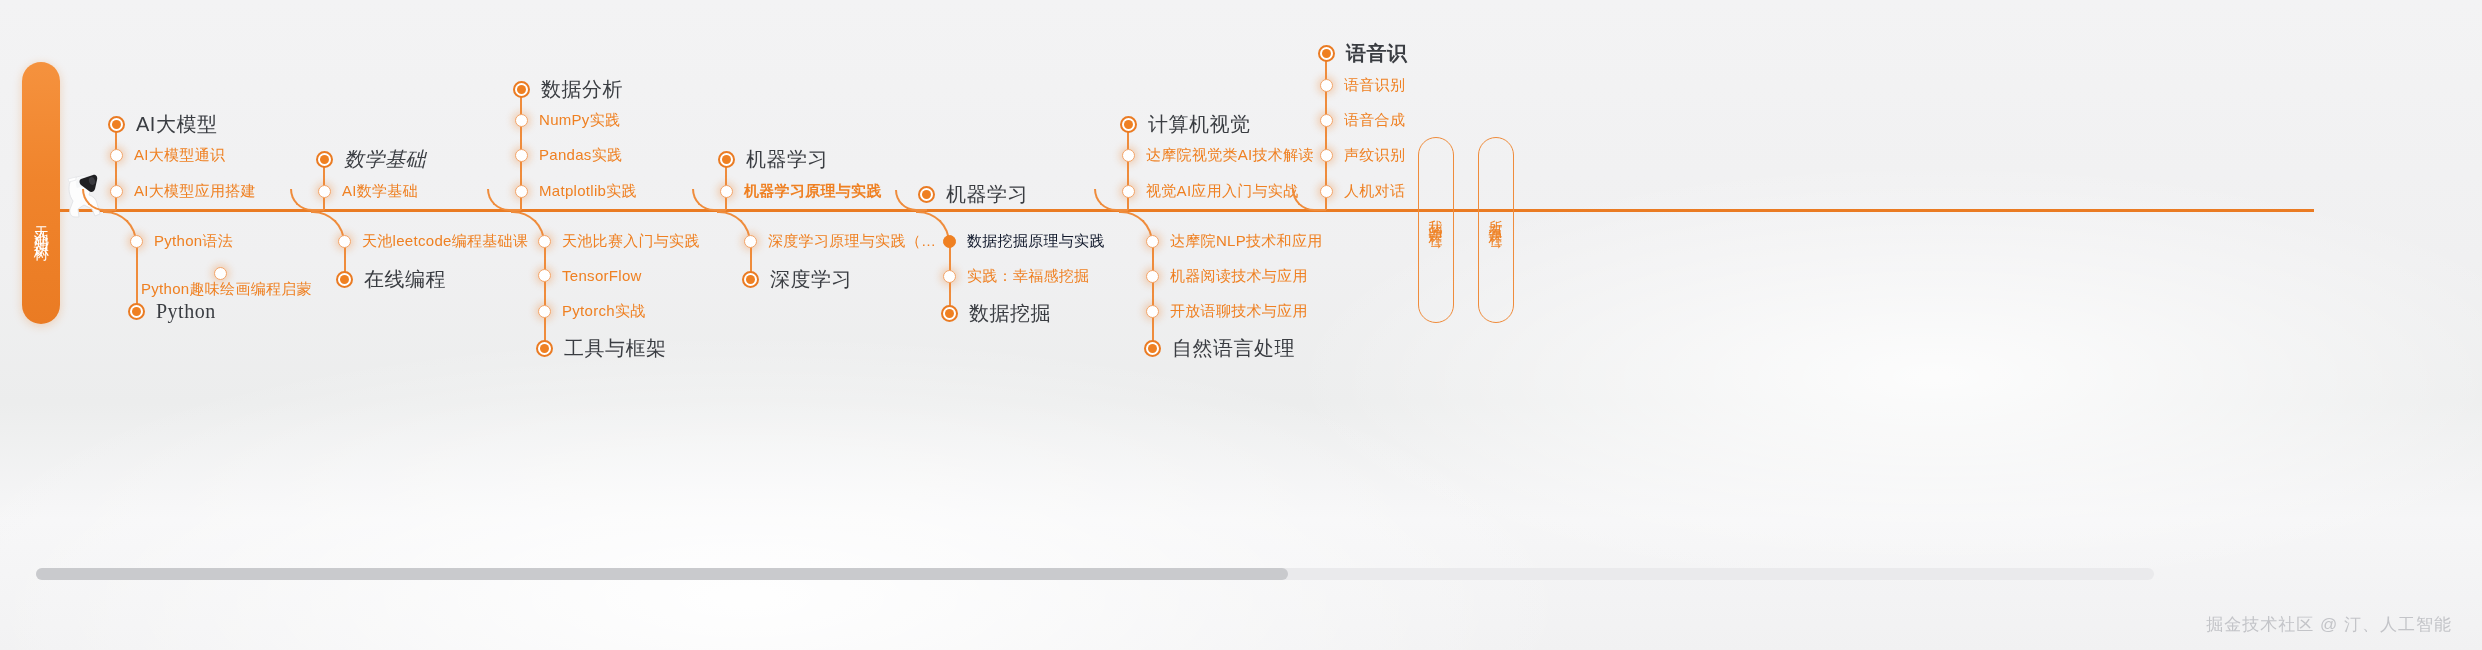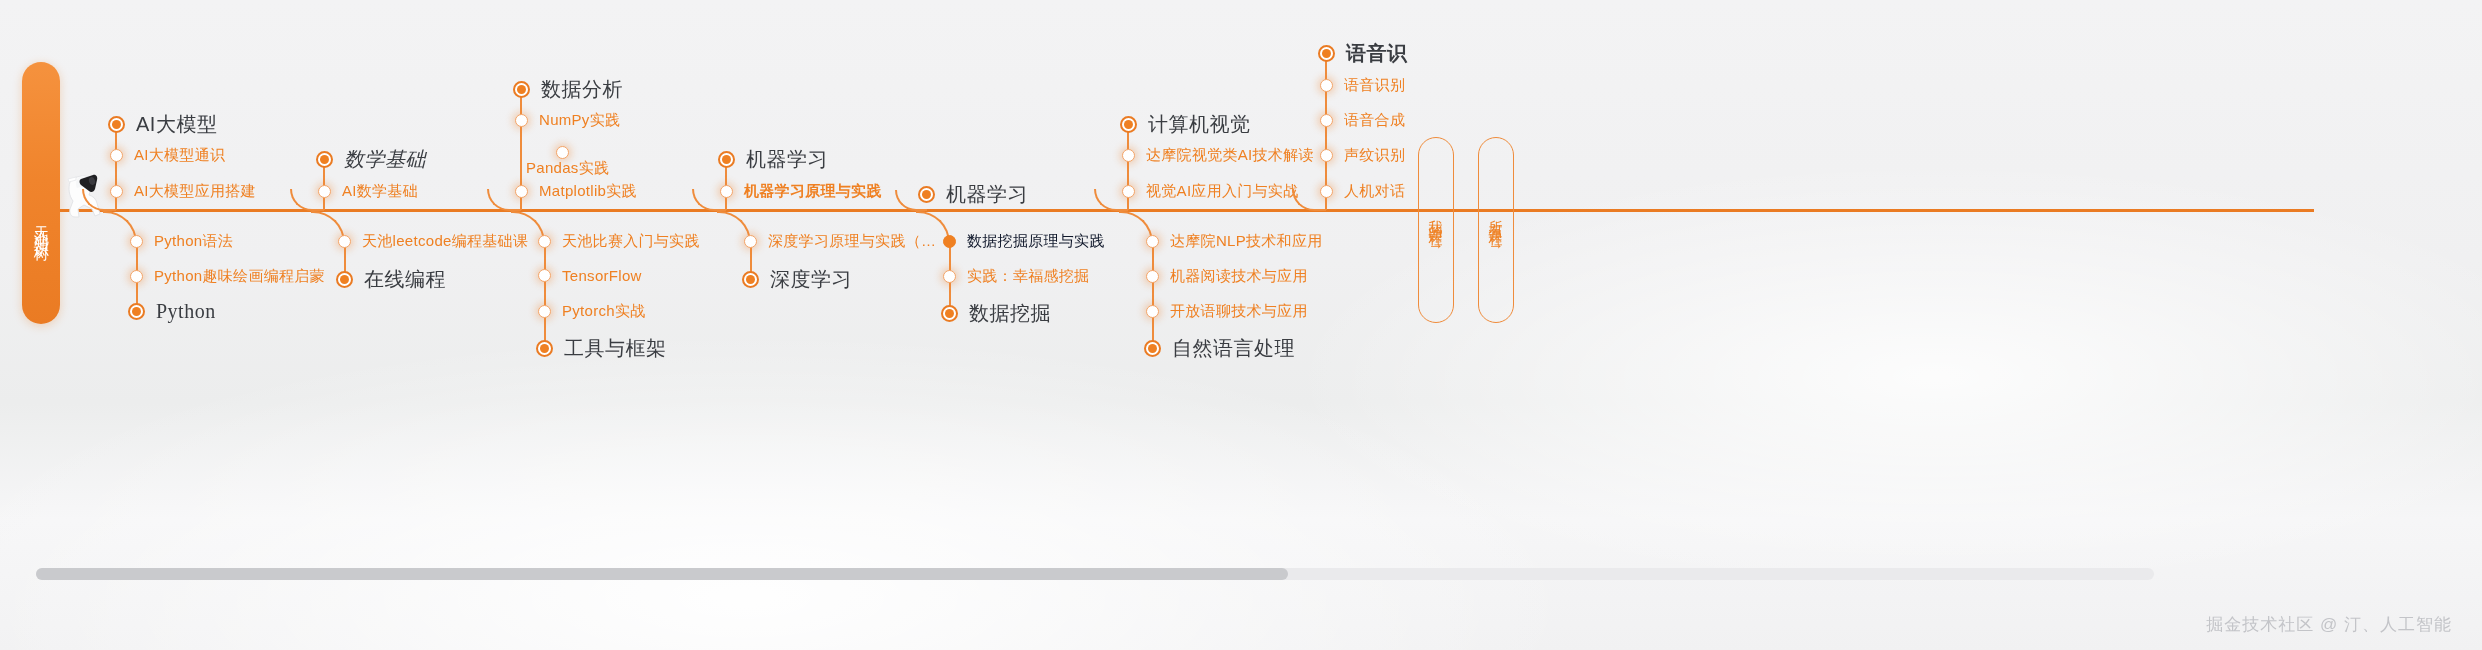--- a/index.html
+++ b/index.html
@@ -131,21 +131,21 @@
     <div class="elbow tl" style="left:82px; top:189px; width:34px; height:22px;"></div>
   </div>
 
   <div class="cluster">
     <div class="stem" style="left:136px; top:244px; height:72px;"></div>
     <div class="elbow br" style="left:103px; top:211px; width:34px; height:32px;"></div>
     <div class="node" style="left:130px; top:232px;">
       <span class="dot small"></span>
       <span class="lbl sub">Python语法</span>
     </div>
-    <div class="node" style="left:130px; top:267px;">
+    <div class="node" style="left:130px; top:267px;flex-direction:column;">
       <span class="dot small"></span>
       <span class="lbl sub">Python趣味绘画编程启蒙</span>
     </div>
     <div class="node" style="left:128px; top:300px;font-family:Liberation Serif, serif;">
       <span class="dot big"></span>
       <span class="lbl head">Python</span>
     </div>
   </div>
 
   <div class="cluster">
@@ -177,21 +177,21 @@
   <div class="cluster">
     <div class="stem" style="left:520px; top:88px; height:122px;"></div>
     <div class="node" style="left:513px; top:76px;">
       <span class="dot big"></span>
       <span class="lbl head">数据分析</span>
     </div>
     <div class="node" style="left:515px; top:111px;">
       <span class="dot small"></span>
       <span class="lbl sub">NumPy实践</span>
     </div>
-    <div class="node" style="left:515px; top:146px;flex-direction:column;">
+    <div class="node" style="left:515px; top:146px;">
       <span class="dot small"></span>
       <span class="lbl sub">Pandas实践</span>
     </div>
     <div class="node" style="left:515px; top:182px;">
       <span class="dot small"></span>
       <span class="lbl sub">Matplotlib实践</span>
     </div>
     <div class="elbow tl" style="left:487px; top:189px; width:34px; height:22px;"></div>
   </div>
 

